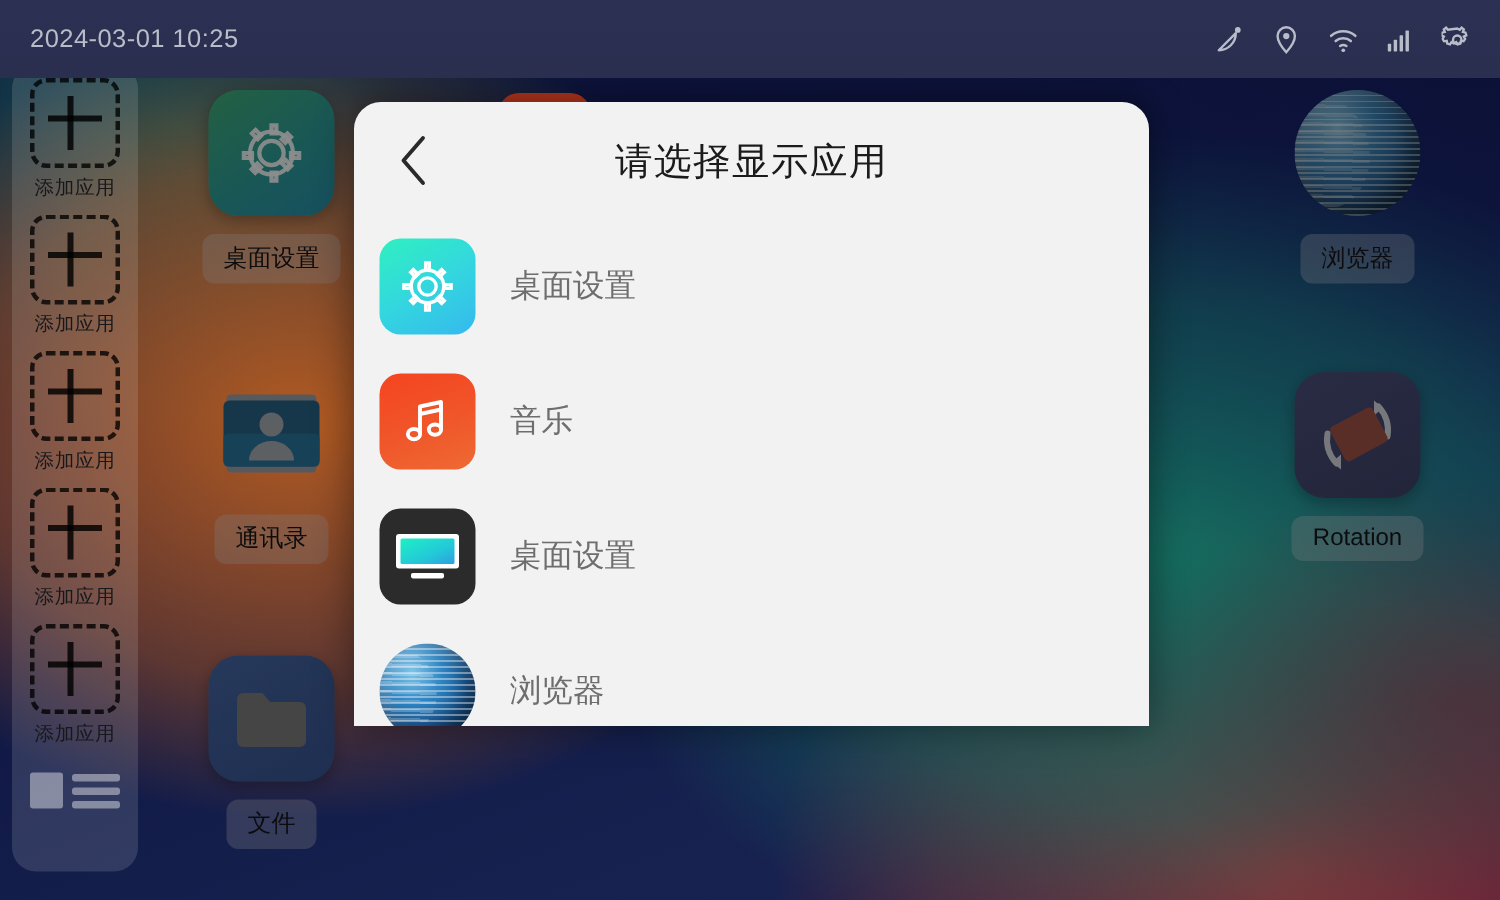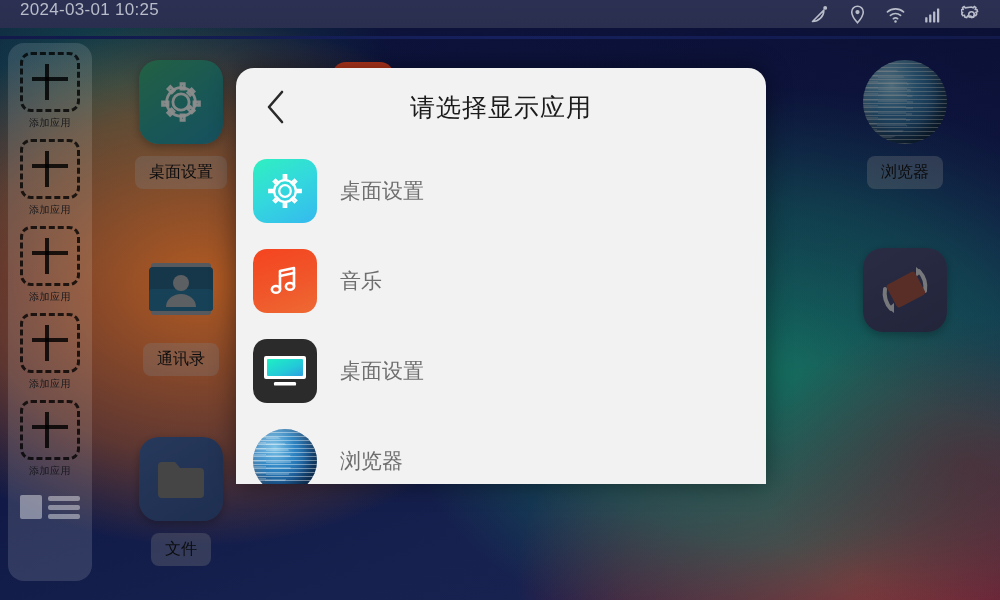--- a/index.html
+++ b/index.html
@@ -29,23 +29,23 @@
     content:"";
     position:absolute; inset:0;
     background:
       linear-gradient(200deg, rgba(10,14,50,0.85) 0%, rgba(10,14,50,0.25) 26%, rgba(10,14,50,0) 45%),
       radial-gradient(ellipse 300px 220px at 97% 78%, rgba(90,30,45,0.55) 0%, rgba(90,30,45,0) 70%);
   }
 
   
   #statusbar {
     position: absolute; left:0; top:0;
-    width: 1000px; height: 28px;
+    width: 1000px; height: 52px;
     background: linear-gradient(180deg, #2c3153 0%, #2a2f50 100%);
-    display: flex; 
+    display: flex; align-items: center;
     box-sizing: border-box;
     padding: 0 18px 0 20px;
     z-index: 30;
   }
   #clock {
     color: #b9bcc9;
     font-size: 17px;
     letter-spacing: 0.3px;
   }
   #sysicons {
@@ -78,21 +78,21 @@
     border-radius: 11px;
     margin: 0 auto;
     position: relative;
   }
   .add-box:before, .add-box:after {
     content:""; position:absolute; background: rgba(0,0,0,0.82);
   }
   .add-box:before { left: 9px; right: 9px; top: 22px; height: 4px; }
   .add-box:after  { top: 9px; bottom: 9px; left: 22px; width: 4px; }
   .add-label {
-    font-size: 10px; color: #17181c;
+    font-size: 13px; color: #17181c;
     margin-top: 4px; margin-bottom: 7px;
     letter-spacing: 0.5px;
   }
   #layout-toggle {
     margin-top: 6px;
     width: 60px; height: 28px;
     display: flex; gap: 6px; align-items: center;
   }
   #layout-toggle .blk {
     width: 22px; height: 24px; background: rgba(255,255,255,0.42);
@@ -282,20 +282,21 @@
           <g fill="none" stroke="#d7dae2" stroke-width="4" stroke-linecap="round">
             <path d="M50 17 a24 24 0 0 1 6 20"></path>
             <path d="M22 55 a24 24 0 0 1 -6 -20"></path>
           </g>
           <path d="M47 13 l6 5 -6 5" fill="#d7dae2"></path>
           <path d="M25 59 l-6 -5 6 -5" fill="#d7dae2"></path>
           <rect x="21" y="23" width="32" height="26" rx="3" fill="#b1503f" transform="rotate(-28 36 36)"></rect>
         </svg>
       </div>
     </div>
+    <span class="cap">Rotation</span>
   </div>
 
   <div style="position:absolute;left:332px;top:62px;width:62px;height:36px;border-radius:14px;background:#b2351c;z-index:7;"></div>
 
   <div id="sidebar">
     <div class="add-slot">
       <div class="add-box"></div>
       <div class="add-label">添加应用</div>
     </div>
     <div class="add-slot">

